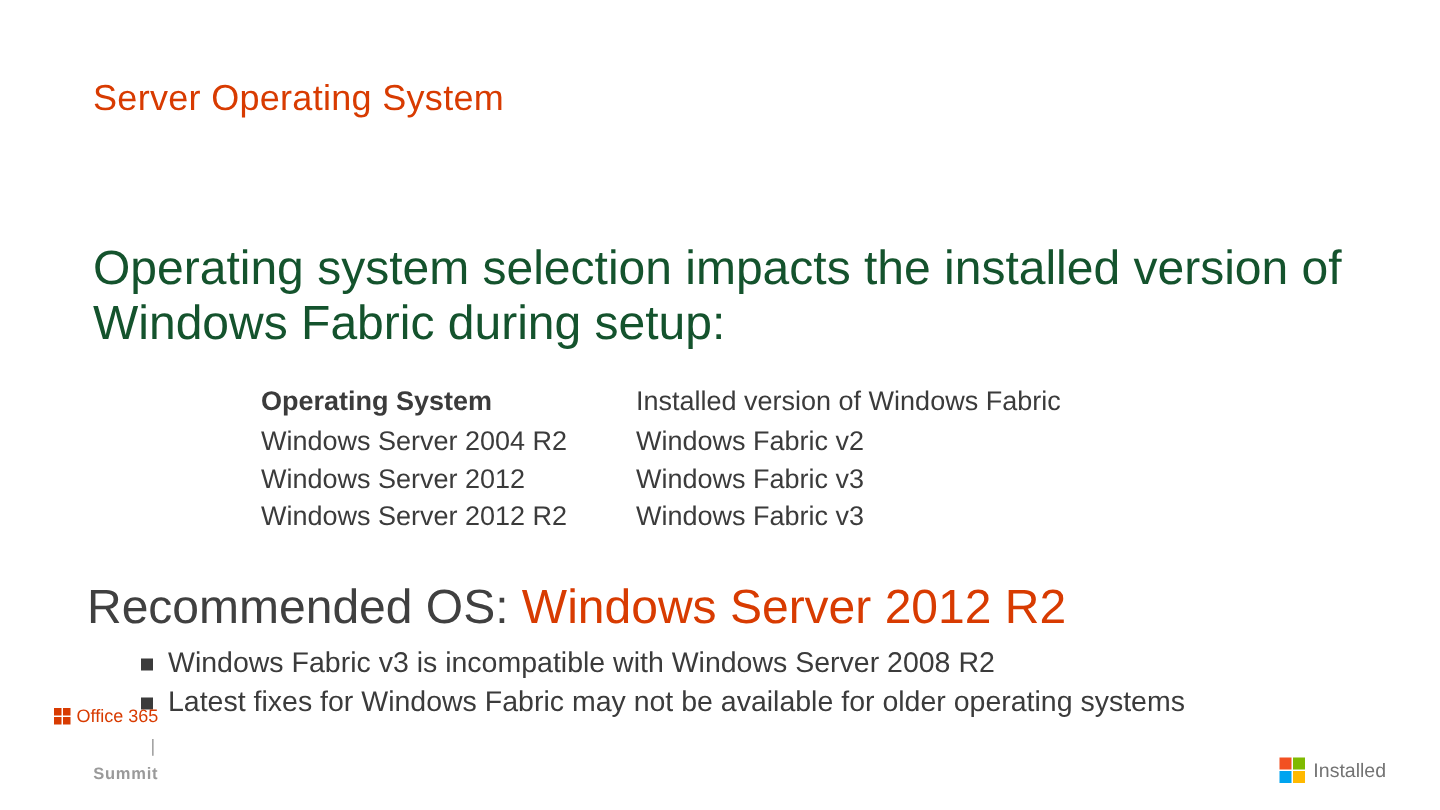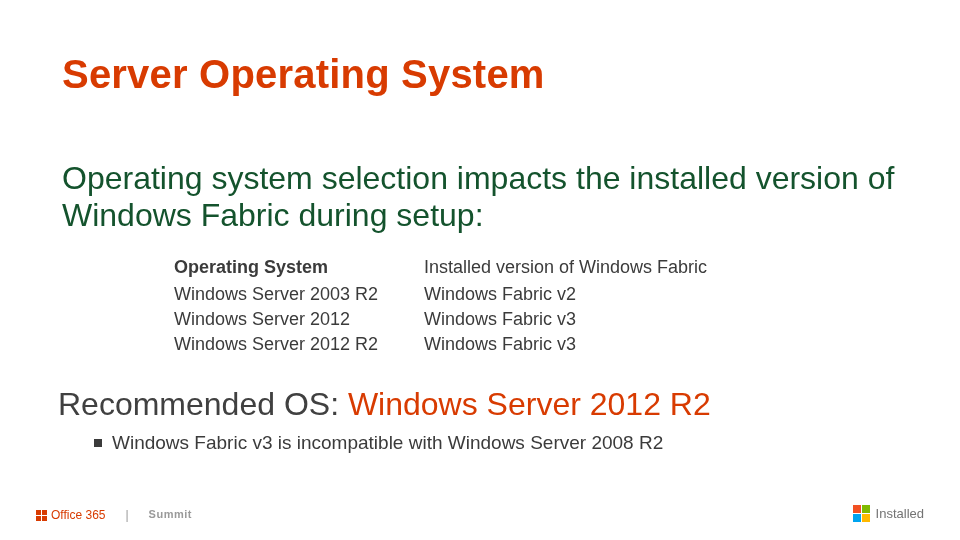--- a/index.html
+++ b/index.html
@@ -16,22 +16,22 @@
   .slide {
     position: relative;
     width: 960px;
     height: 540px;
     box-sizing: border-box;
   }
   .title {
     position: absolute;
     left: 62px;
     top: 52px;
-    font-size: 40px;
-    font-weight: 700;
+    font-size: 24px;
+    font-weight: 400;
     color: #d83b01;
     letter-spacing: 0.2px;
   }
   .intro {
     position: absolute;
     left: 62px;
     top: 160px;
     width: 840px;
     font-size: 32px;
     font-weight: 300;
@@ -91,22 +91,23 @@
     margin-top: 9px;
     margin-right: 10px;
     flex: 0 0 8px;
   }
   
   .footer-left {
     position: absolute;
     left: 36px;
     bottom: 18px;
     display: flex;
-    align-items: flex-start;
-    gap: 18px;
+    align-items: flex-end;
+    gap: 6px;
+    flex-direction: column;
   }
   .office-logo {
     display: flex;
     align-items: center;
     gap: 4px;
   }
   .office-mark {
     display: grid;
     grid-template-columns: 5px 5px;
     grid-template-rows: 5px 5px;
@@ -165,21 +166,21 @@
   <div class="intro">Operating system selection impacts the installed version of Windows Fabric during setup:</div>
 
   <div class="tablewrap">
     <table>
       <tbody>
           <tr>
         <th class="col-os">Operating System</th>
         <th class="col-ver">Installed version of Windows Fabric</th>
       </tr>
       <tr>
-        <td>Windows Server 2003 R2</td>
+        <td>Windows Server 2004 R2</td>
         <td>Windows Fabric v2</td>
       </tr>
       <tr>
         <td>Windows Server 2012</td>
         <td>Windows Fabric v3</td>
       </tr>
       <tr>
         <td>Windows Server 2012 R2</td>
         <td>Windows Fabric v3</td>
       </tr>
@@ -189,20 +190,24 @@
 
   <div class="rec-line">
     <span>Recommended OS:  </span>
     <span class="accent">Windows Server 2012 R2</span>
   </div>
 
   <div class="bullets">
     <div class="row">
       <span class="sq"></span>
       <span>Windows Fabric v3 is incompatible with Windows Server 2008 R2</span>
+    </div>
+    <div class="row">
+      <span class="sq"></span>
+      <span>Latest fixes for Windows Fabric may not be available for older operating systems</span>
     </div>
   </div>
 
   <div class="footer-left">
     <span class="office-logo">
       <span class="office-mark">
         <span></span>
           <span></span>
           <span></span>
           <span></span>

